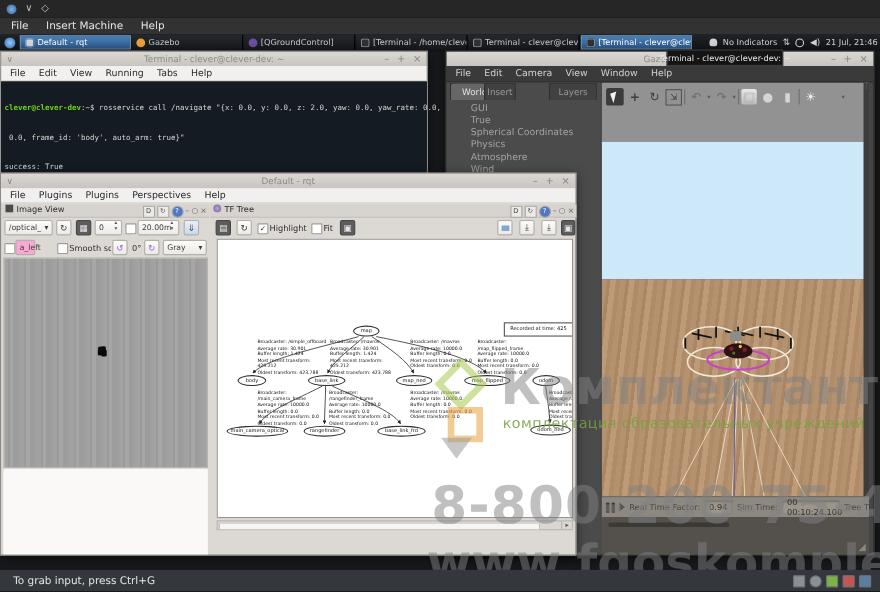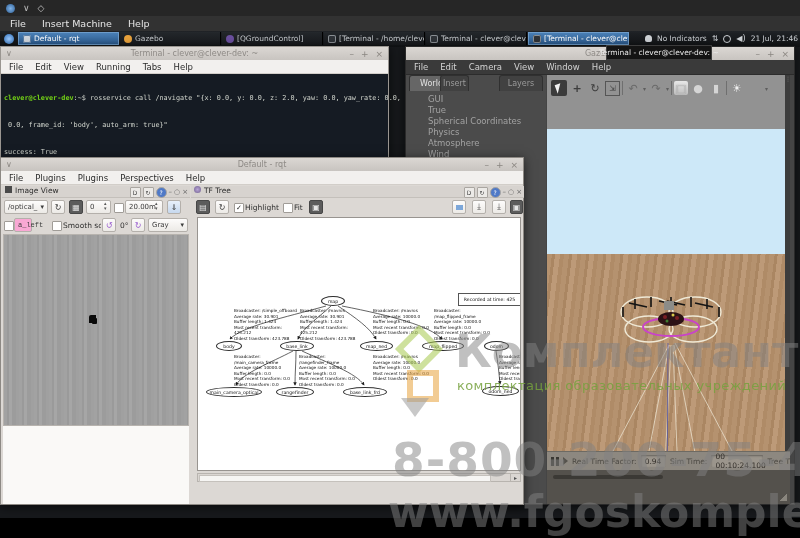--- a/index.html
+++ b/index.html
@@ -393,21 +393,21 @@
       <span class="chk" style="left:113px;top:4px;"></span>
       <span class="tool-btn" style="left:124px;top:1px;width:38px;justify-content:flex-start;padding-left:3px;font-size:7px;">
           <span>20.00m</span>
         </span>
       <span class="abs" style="left:154px;top:2px;font-size:5px;color:#555;line-height:5px;">▴<br>▾</span>
       <span class="tool-btn" style="left:166px;top:1px;width:14px;background:linear-gradient(#e8f0fa,#c6d8ee);">⇓</span>
     </div>
 
     <div class="abs" style="left:0;top:59px;width:190px;height:17px;">
       <span class="chk" style="left:3px;top:4px;"></span>
-      <span class="tool-btn" style="left:13px;top:1px;width:18px;justify-content:flex-start;padding-left:3px;font-size:7px;background:#f9a8d4;font-family:Liberation Mono, monospace;">
+      <span class="tool-btn" style="left:13px;top:1px;width:18px;justify-content:flex-start;padding-left:3px;font-size:7px;background:#f9a8d4;">
           <span>a_left</span>
         </span>
       <span class="chk" style="left:51px;top:4px;"></span>
       <span class="lbl" style="left:62px;top:4px;max-width:38px;overflow:hidden;">Smooth scalin</span>
       <span class="tool-btn" style="left:101px;top:1px;width:14px;color:#9a5fd0;">
           <span>↺</span>
         </span>
       <span class="lbl" style="left:119px;top:4px;">0°</span>
       <span class="tool-btn" style="left:130px;top:1px;width:14px;color:#9a5fd0;">
           <span>↻</span>
@@ -524,14 +524,24 @@
   <div class="abs wm" style="left:0;top:0;width:800px;height:538px;">
     <span class="abs" style="left:402px;top:332px;width:22px;height:22px;border:6px solid #a6c84d;transform:rotate(45deg);opacity:.55;"></span>
     <span class="abs" style="left:407px;top:370px;width:20px;height:20px;border:6px solid #e8a23c;opacity:.55;"></span>
     <span class="abs" style="left:401px;top:398px;width:0;height:0;border-left:14px solid transparent;border-right:14px solid transparent;border-top:19px solid #9a9a9a;opacity:.55;"></span>
     <span class="abs" style="left:457px;top:378px;font-size:13px;font-weight:normal;color:#76a23e;opacity:.85;letter-spacing:.4px;">комплектация образовательных учреждений</span>
     <span class="abs" style="left:455px;top:325px;font-size:45px;opacity:.5;">Комплектант</span>
     <span class="abs" style="left:392px;top:432px;font-size:47px;opacity:.5;letter-spacing:1px;">8-800-200-75-40</span>
     <span class="abs" style="left:388px;top:486px;font-size:44px;opacity:.5;">www.fgoskomplekt.ru</span>
   </div>
 
+  <div class="abs vm-statusbar">
+    <span>To grab input, press Ctrl+G</span>
+    <span class="abs flex" style="right:8px;top:5px;gap:4px;">
+      <span class="dev-ico"></span>
+      <span class="dev-ico" style="border-radius:50%;"></span>
+      <span class="dev-ico" style="background:#7cb342;"></span>
+      <span class="dev-ico" style="background:#c75450;"></span>
+      <span class="dev-ico" style="background:#5a7da3;"></span>
+    </span>
+  </div>
 
 </div>
 
 </body></html>

